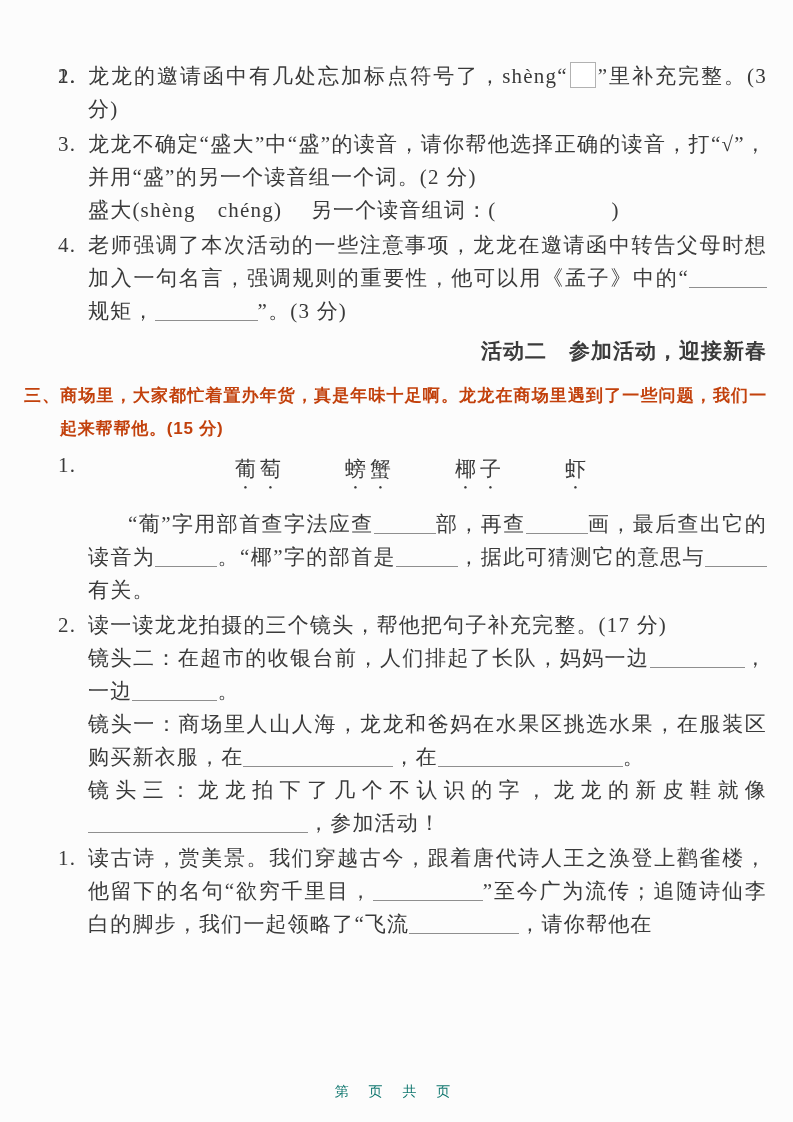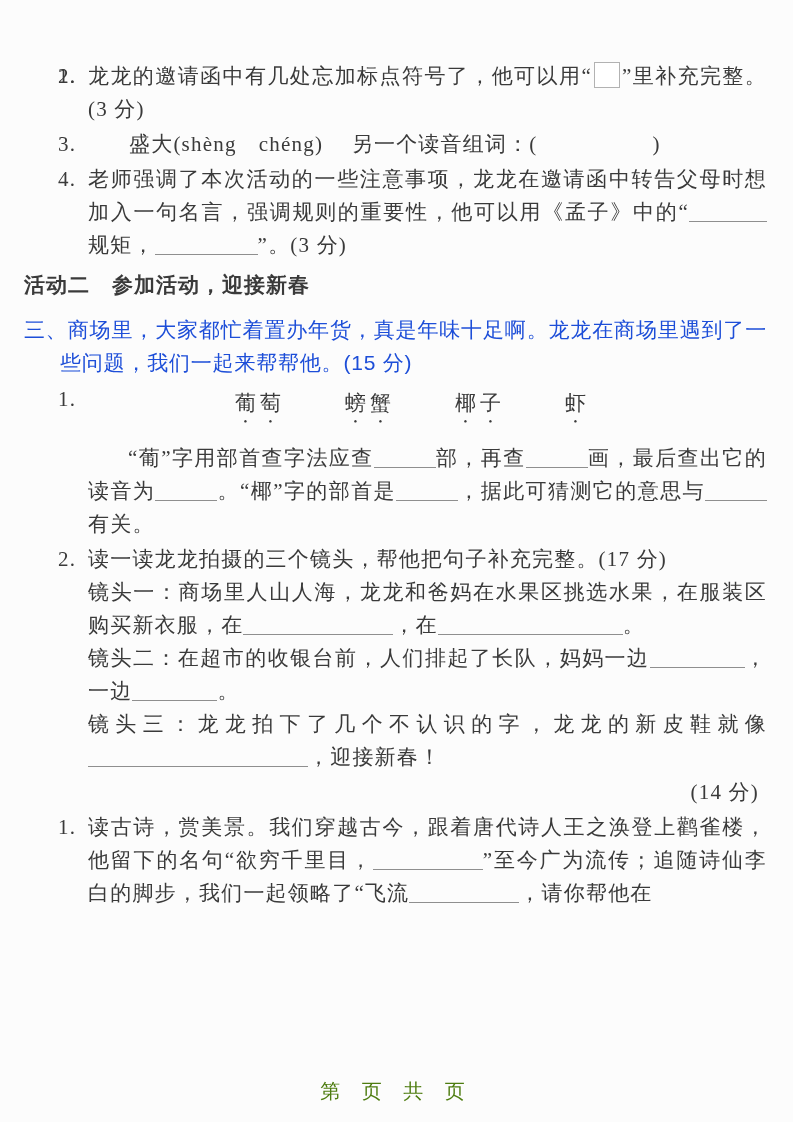--- a/index.html
+++ b/index.html
@@ -13,33 +13,33 @@
     color: #3a3a3a;
     font-family: "Liberation Serif", "DejaVu Serif", serif;
     font-size: 21px;
     line-height: 33px;
     letter-spacing: 1.2px;
     padding: 58px 26px 0 24px;
   }
   .item { position: relative; margin-left: 64px; margin-top: 2px; text-align: justify; }
   .item .num { position: absolute; left: -30px; top: 0; }
   .para { text-align: justify; }
-  .followup { margin-top: 0; margin-left: 41px; }
+  .followup { margin-top: 0; }
   .section {
     font-family: "Liberation Sans", "DejaVu Sans", sans-serif;
-    font-weight: 400;
-    color: #1d4ed8;
-    font-size: 21px;
+    font-weight: 700;
+    color: #c2410c;
+    font-size: 17px;
     letter-spacing: 0.8px;
     padding-left: 36px; text-indent: -36px;
     text-align: justify;
     margin-top: 6px;
   }
   .activity-title {
-    text-align: left;
+    text-align: right;
     font-family: "Liberation Sans", "DejaVu Sans", sans-serif;
     font-weight: 700;
     font-size: 21px;
     letter-spacing: 1px;
     margin: 6px 0 12px 0;
   }
   .blank {
     display: inline-block;
     border-bottom: 1px solid #8f8f8f;
     height: 22px;
@@ -77,41 +77,44 @@
     text-emphasis-position: under right;
     -webkit-text-emphasis-position: under;
   }
   .dict-para { text-indent: 40px; margin-top: 15px; }
   .score-line { text-align: right; padding-right: 8px; margin-top: 2px; }
   .footer {
     position: absolute;
     left: 0; right: 0; bottom: 14px;
     text-align: center;
     font-family: "Liberation Sans", "DejaVu Sans", sans-serif;
-    font-size: 20px;
+    font-size: 14px;
     letter-spacing: 8px;
-    color: #4d7c0f;
+    color: #0f766e;
   }
 </style>
 </head>
 <body>
 
 <div class="page">
 
   <div class="item">
     <span class="num">1.</span>
   </div>
 
   <div class="item">
     <span class="num">2.</span>
-    <span>龙龙的邀请函中有几处忘加标点符号了，他可以用“</span><span class="box"></span><span>”里补充完整。(3 分)</span>
+    <span>龙龙的邀请函中有几处忘加标点符号了，shèng“</span><span class="box"></span><span>”里补充完整。(3 分)</span>
   </div>
 
   <div class="item">
     <span class="num">3.</span>
+    <div class="para">
+      <span>龙龙不确定“盛大”中“盛”的读音，请你帮他选择正确的读音，打“√”，并用“盛”的另一个读音组一个词。(2 分)</span>
+    </div>
     <div class="para followup">
       <span>盛大(shèng　chéng)　 另一个读音组词：(</span><span class="paren-gap"></span><span>)</span>
     </div>
   </div>
 
   <div class="item">
     <span class="num">4.</span>
     <div class="para">
       <span>老师强调了本次活动的一些注意事项，龙龙在邀请函中转告父母时想加入一句名言，强调规则的重要性，他可以用《孟子》中的“</span><span class="blank w78"></span><span>规矩，</span><span class="blank w103"></span><span>”。(3 分)</span>
     </div>
@@ -135,31 +138,30 @@
       <span>“葡”字用部首查字法应查</span><span class="blank w62"></span><span>部，再查</span><span class="blank w62"></span><span>画，最后查出它的读音为</span><span class="blank w62"></span><span>。“椰”字的部首是</span><span class="blank w62"></span><span>，据此可猜测它的意思与</span><span class="blank w62"></span><span>有关。</span>
     </div>
   </div>
 
   <div class="item">
     <span class="num">2.</span>
     <div class="para">
       <span>读一读龙龙拍摄的三个镜头，帮他把句子补充完整。(17 分)</span>
     </div>
     <div class="para">
+      <span>镜头二：在超市的收银台前，人们排起了长队，妈妈一边</span><span class="blank w95"></span><span>，一边</span><span class="blank w85"></span><span>。</span>
+    </div>
+    <div class="para">
       <span>镜头一：商场里人山人海，龙龙和爸妈在水果区挑选水果，在服装区购买新衣服，在</span><span class="blank w150"></span><span>，在</span><span class="blank w185"></span><span>。</span>
     </div>
     <div class="para">
-      <span>镜头二：在超市的收银台前，人们排起了长队，妈妈一边</span><span class="blank w95"></span><span>，一边</span><span class="blank w85"></span><span>。</span>
-    </div>
-    <div class="para">
-      <span>镜头三：龙龙拍下了几个不认识的字，龙龙的新皮鞋就像</span><span class="blank w220"></span><span>，迎接新春！</span>
+      <span>镜头三：龙龙拍下了几个不认识的字，龙龙的新皮鞋就像</span><span class="blank w220"></span><span>，参加活动！</span>
     </div>
   </div>
 
-  <div class="score-line">(14 分)</div>
 
   <div class="item">
     <span class="num">1.</span>
     <div class="para">
       <span>读古诗，赏美景。我们穿越古今，跟着唐代诗人王之涣登上鹳雀楼，他留下的名句“欲穷千里目，</span><span class="blank w110"></span><span>”至今广为流传；追随诗仙李白的脚步，我们一起领略了“飞流</span><span class="blank w110"></span><span>，请你帮他在</span>
     </div>
   </div>
 
   <div class="footer">第 页 共 页</div>
 

